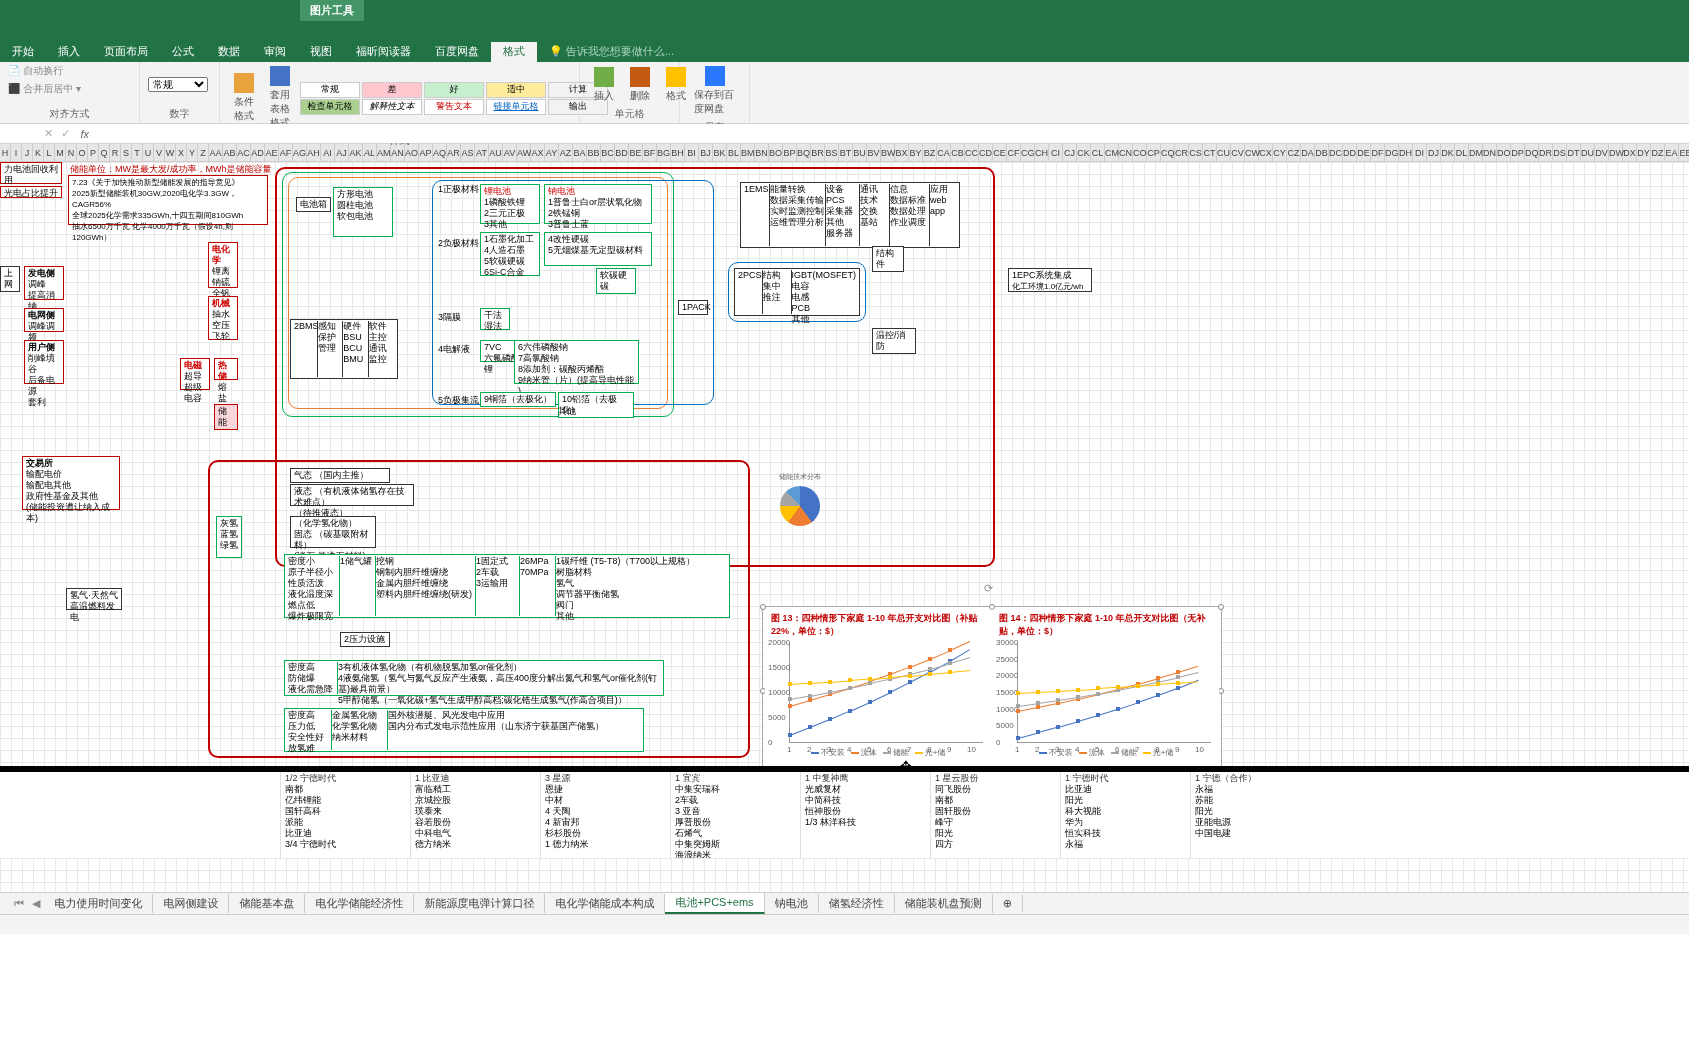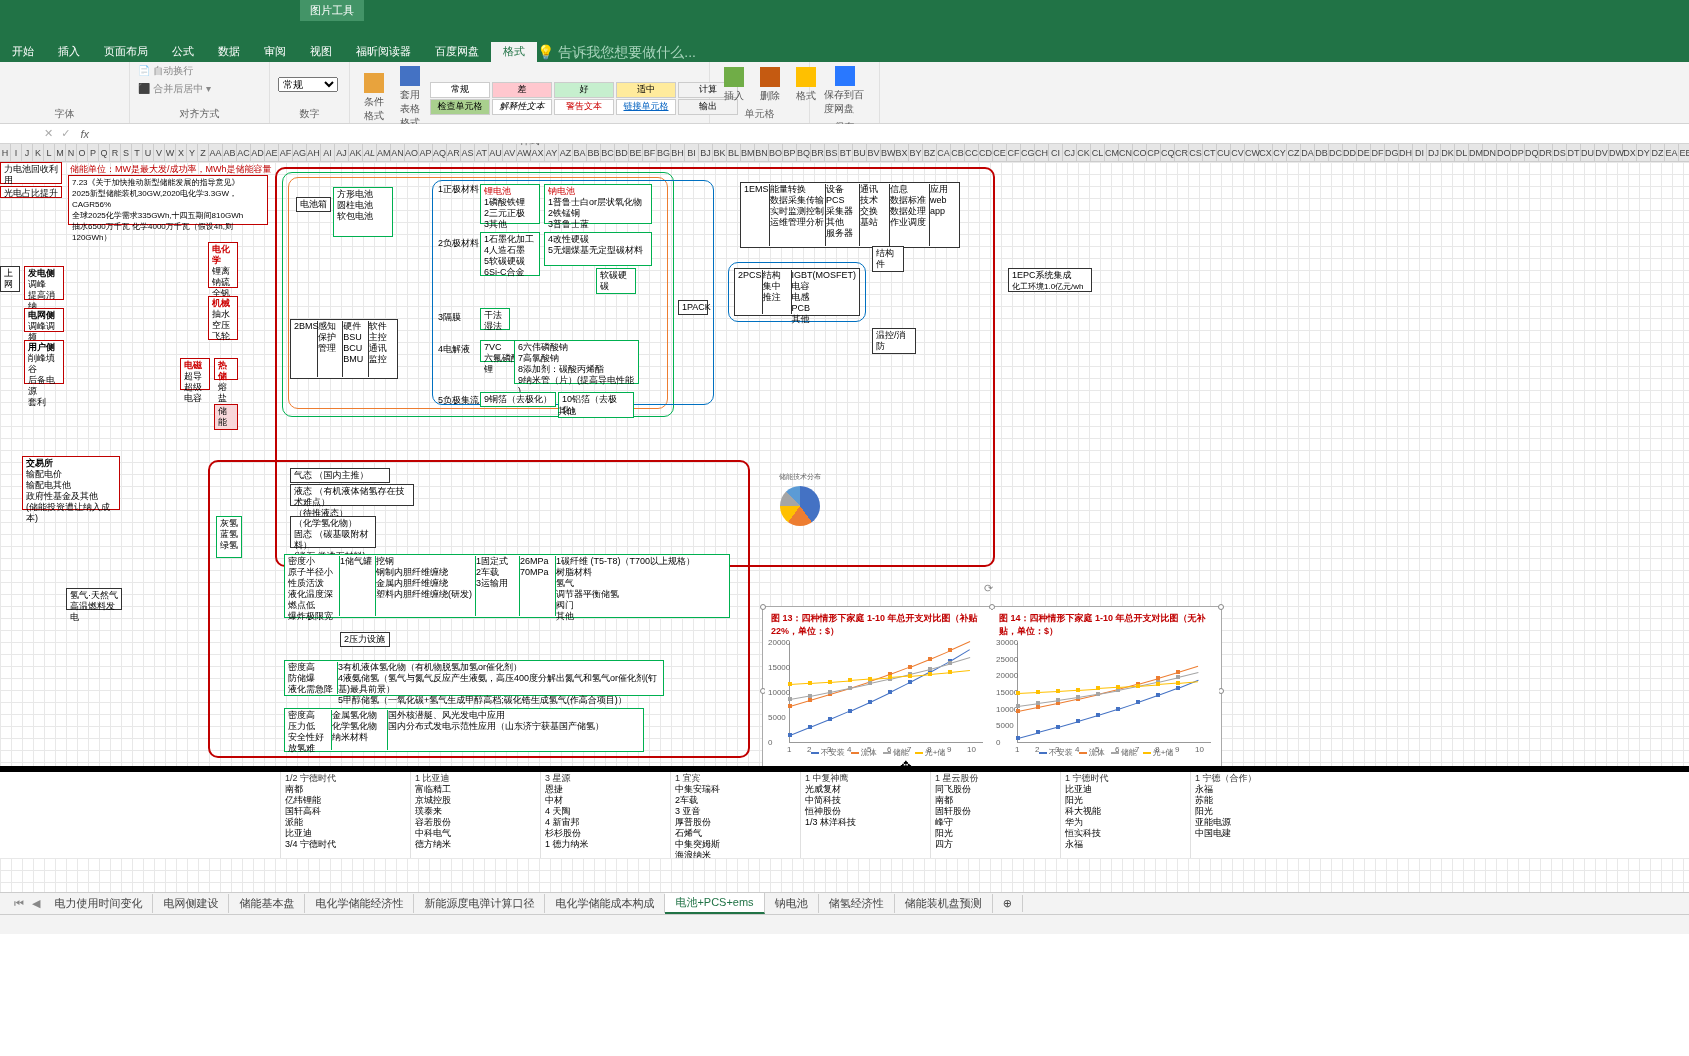--- a/index.html
+++ b/index.html
@@ -1,26 +1,26 @@
 <!DOCTYPE html>
 <html><head>
 <meta charset="utf-8">
 <style>
 * { margin: 0; padding: 0; box-sizing: border-box; font-family: "Microsoft YaHei", SimSun, Arial, sans-serif; }
 body { background: #fff; width: 1689px; height: 1056px; overflow: hidden; font-size: 11px; }
 
 
 .titlebar { background: #217346; height: 42px; display: flex; align-items: flex-start; }
 .titlebar .tab { padding: 3px 10px; color: #fff; font-size: 11px; }
-.titlebar .tab.active { background: #439467; }
+.titlebar .tab.active { background: #439467; font-weight: bold; }
 .title-center { flex: 1; text-align: center; color: #fff; font-size: 11px; padding-top: 3px; }
 .ribbon-tabs { background: #217346; display: flex; height: 20px; }
 .rtab { color: #fff; padding: 2px 12px; font-size: 11px; cursor: pointer; }
 .rtab.active { background: #f3f3f3; color: #217346; }
-.tell-me { color: #a8d4bc; padding: 2px 0; font-size: 14px; }
+.tell-me { color: #a8d4bc; padding: 2px 12px; font-size: 11px; }
 
 
 .ribbon { background: #f3f3f3; height: 62px; border-bottom: 1px solid #d4d4d4; display: flex; }
 .rgroup { border-right: 1px solid #e0e0e0; padding: 2px 8px; display: flex; flex-direction: column; justify-content: space-between; min-width: 40px; }
 .rgroup-label { font-size: 10px; color: #666; text-align: center; padding-top: 2px; }
 .rgroup-body { display: flex; gap: 4px; align-items: center; flex: 1; }
 .ricon { width: 16px; height: 16px; background: #888; display: inline-block; }
 .rbtn { display: flex; flex-direction: column; align-items: center; padding: 2px 6px; font-size: 10px; color: #555; }
 .rbtn .ricon { width: 20px; height: 20px; margin-bottom: 2px; }
 .styles-gallery { display: flex; gap: 2px; }
@@ -106,24 +106,20 @@
   <div class="rtab">数据</div>
   <div class="rtab">审阅</div>
   <div class="rtab">视图</div>
   <div class="rtab">福昕阅读器</div>
   <div class="rtab">百度网盘</div>
   <div class="rtab active">格式</div>
   <div class="tell-me">💡 <span>告诉我您想要做什么...</span></div>
 </div>
 
 <div class="ribbon">
-  <div class="rgroup" style="width:130px">
-      <div class="rgroup-body"></div>
-      <div class="rgroup-label">字体</div>
-    </div>
   <div class="rgroup" style="width:140px">
     <div class="rgroup-body" style="flex-direction:column;align-items:flex-start;font-size:10px;color:#888">
       <div>📄 <span>自动换行</span></div>
       <div>⬛ <span>合并后居中</span> ▾</div>
     </div>
     <div class="rgroup-label">对齐方式</div>
   </div>
   <div class="rgroup" style="width:80px">
     <div class="rgroup-body">
         <select style="font-size:10px;width:60px"><option>常规</option></select>

